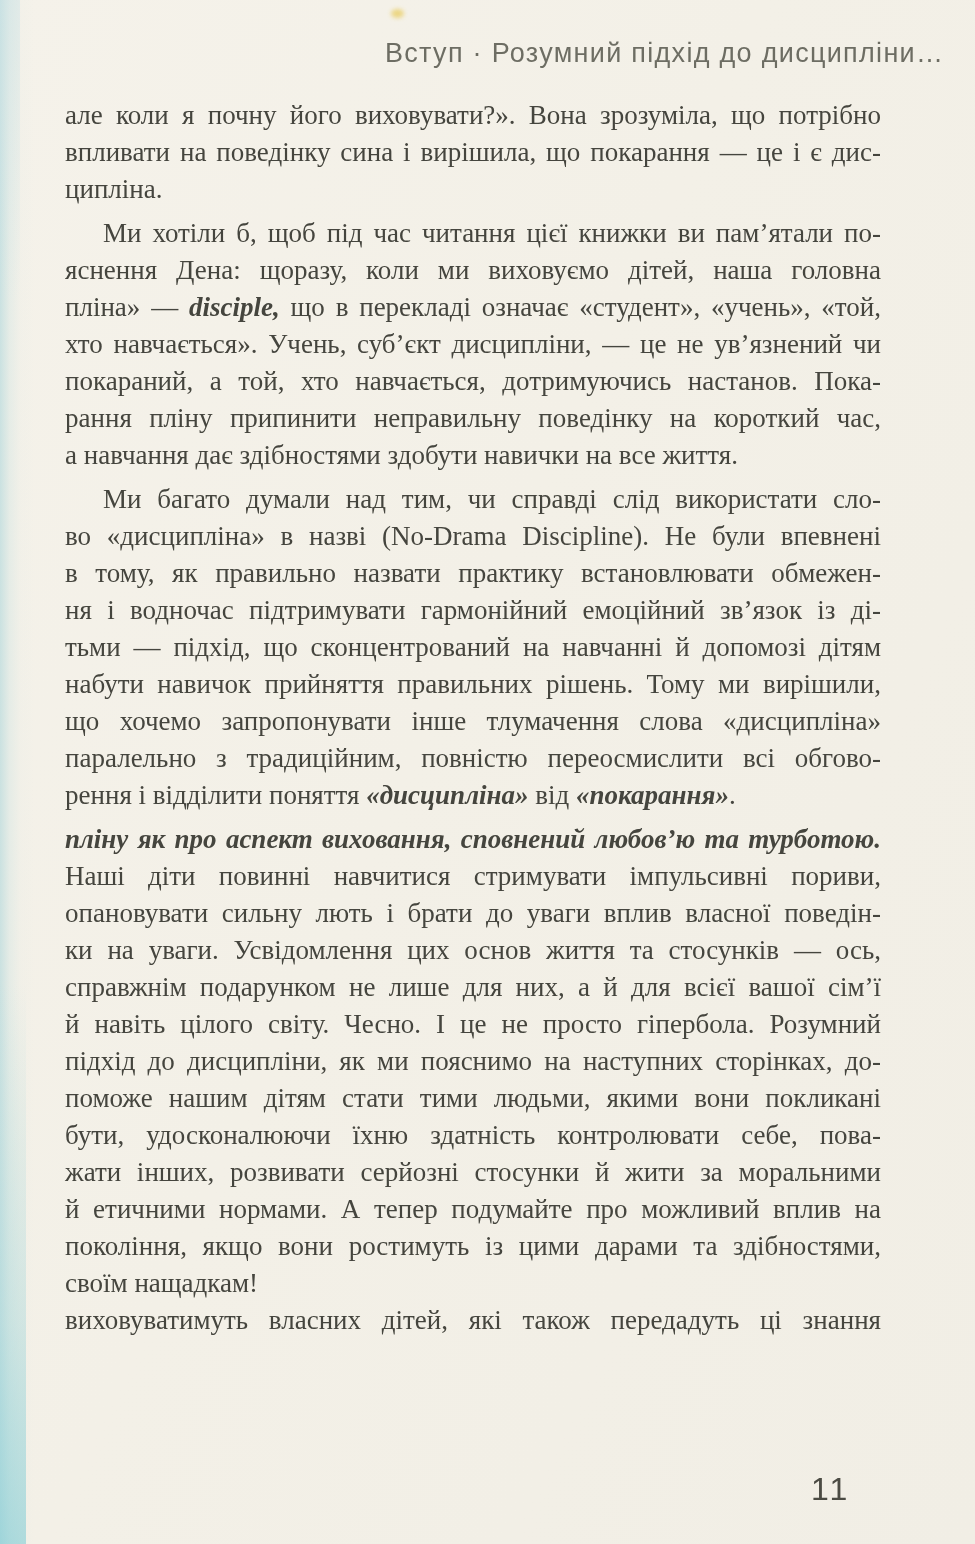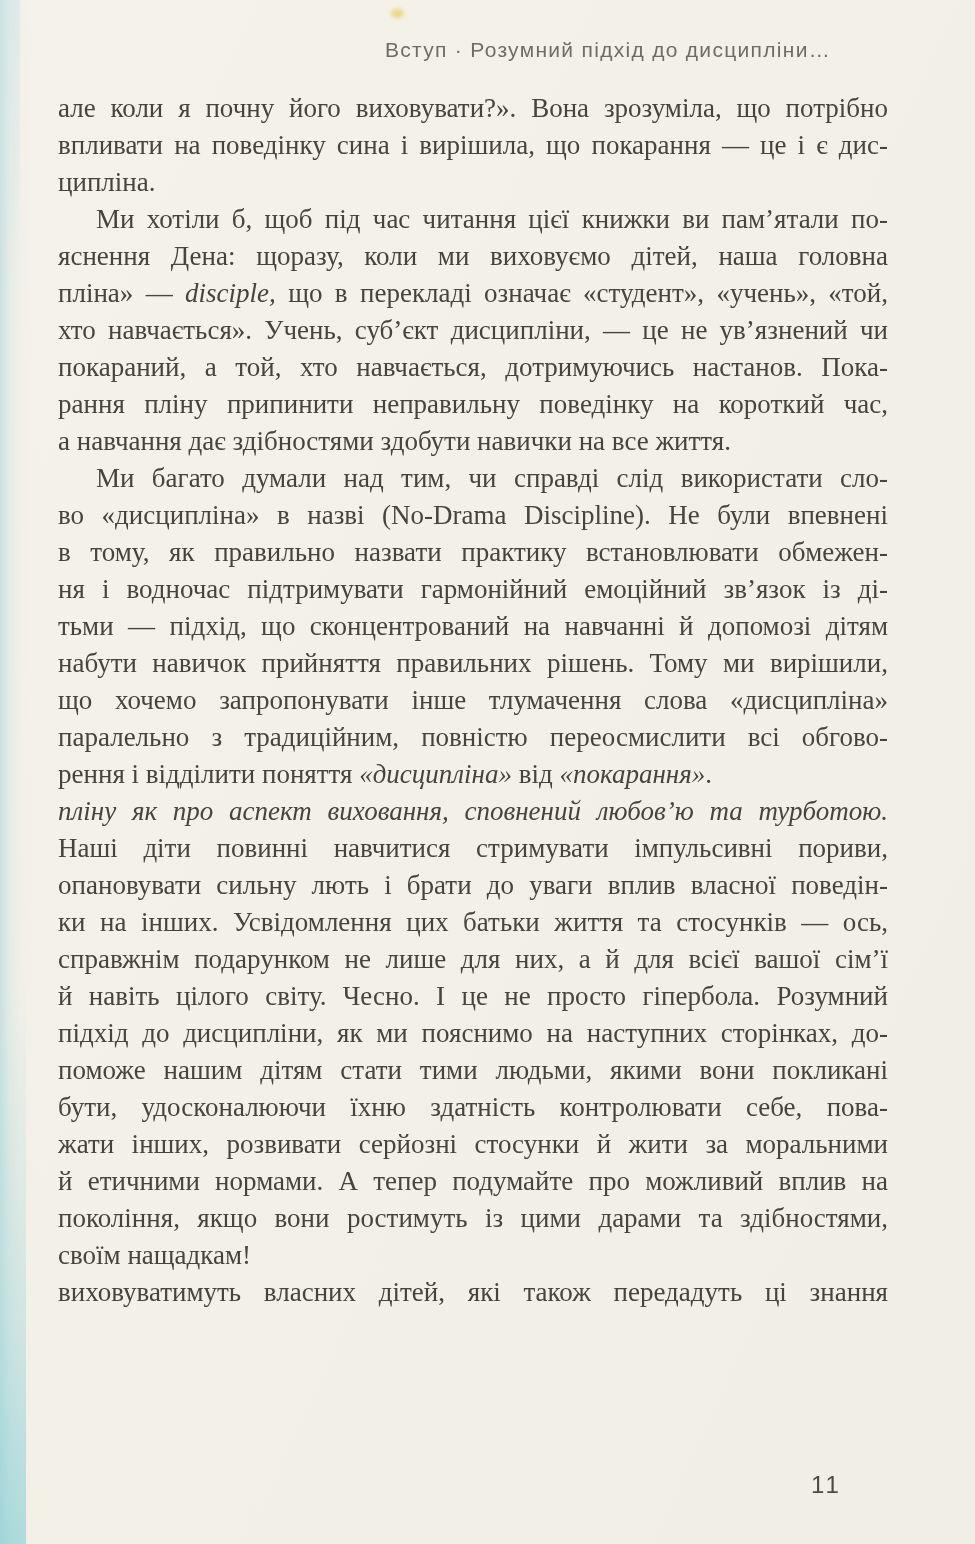--- a/index.html
+++ b/index.html
@@ -36,43 +36,43 @@
       rgba(200,225,230,0.4), rgba(200,225,230,0));
   }
   .scan-speck {
     position: absolute; left: 391px; top: 9px; width: 13px; height: 9px;
     background: #e9cd62; border-radius: 50%;
     filter: blur(2px); opacity: 0.75;
   }
   .running-head {
     position: absolute; left: 385px; top: 38px;
     font-family: "Liberation Sans", "DejaVu Sans", sans-serif;
-    font-size: 21px; letter-spacing: 1.3px;
+    font-size: 27px; letter-spacing: 1.3px;
     color: #6d6d63;
     white-space: nowrap;
   }
   .body-text {
     position: absolute; left: 58px; top: 90px; width: 830px;
     font-size: 27px; line-height: 37px;
     color: #45453e;
   }
-  .para { margin: 0; padding: 0; }
+  .para { margin: 7px; padding: 0; }
   .line {
     height: 37px;
     text-align: justify;
     text-align-last: justify;
     white-space: normal;
   }
   .line.indent { padding-left: 38px; }
   .line.last { text-align-last: left; }
-  .italic { font-style: italic; }
+  .italic { font-style: italic; font-weight: bold; }
   .page-number {
     position: absolute; left: 811px; top: 1471px;
     font-family: "Liberation Sans", "DejaVu Sans", sans-serif;
-    font-size: 24px; letter-spacing: 3px;
+    font-size: 32px; letter-spacing: 3px;
     color: #4b4b43;
   }
 </style>
 </head>
 <body>
 
 <div class="page">
   <div class="edge-shading"></div>
   <div class="edge-shading-bottom"></div>
   <div class="edge-shading-top"></div>
@@ -103,21 +103,21 @@
         <div class="line"><span>тьми — підхід, що сконцентрований на навчанні й допомозі дітям</span></div>
         <div class="line"><span>набути навичок прийняття правильних рішень. Тому ми вирішили,</span></div>
         <div class="line"><span>що хочемо запропонувати інше тлумачення слова «дисципліна»</span></div>
         <div class="line"><span>паралельно з традиційним, повністю переосмислити всі обгово-</span></div>
         <div class="line last"><span>рення і відділити поняття </span><span class="italic">«дисципліна»</span><span> від </span><span class="italic">«покарання»</span><span>.</span></div>
       </div>
       <div class="para">
         <div class="line"><span class="italic">пліну як про аспект виховання, сповнений любов’ю та турботою.</span></div>
         <div class="line"><span>Наші діти повинні навчитися стримувати імпульсивні пориви,</span></div>
         <div class="line"><span>опановувати сильну лють і брати до уваги вплив власної поведін-</span></div>
-        <div class="line"><span>ки на інших. Усвідомлення цих батьки життя та стосунків — ось,</span></div>
+        <div class="line"><span>ки на уваги. Усвідомлення цих основ життя та стосунків — ось,</span></div>
         <div class="line"><span>справжнім подарунком не лише для них, а й для всієї вашої сім’ї</span></div>
         <div class="line"><span>й навіть цілого світу. Чесно. І це не просто гіпербола. Розумний</span></div>
         <div class="line"><span>підхід до дисципліни, як ми пояснимо на наступних сторінках, до-</span></div>
         <div class="line"><span>поможе нашим дітям стати тими людьми, якими вони покликані</span></div>
         <div class="line"><span>бути, удосконалюючи їхню здатність контролювати себе, пова-</span></div>
         <div class="line"><span>жати інших, розвивати серйозні стосунки й жити за моральними</span></div>
         <div class="line"><span>й етичними нормами. А тепер подумайте про можливий вплив на</span></div>
         <div class="line"><span>покоління, якщо вони ростимуть із цими дарами та здібностями,</span></div>
         <div class="line last"><span>своїм нащадкам!</span></div>
         <div class="line"><span>виховуватимуть власних дітей, які також передадуть ці знання</span></div>

